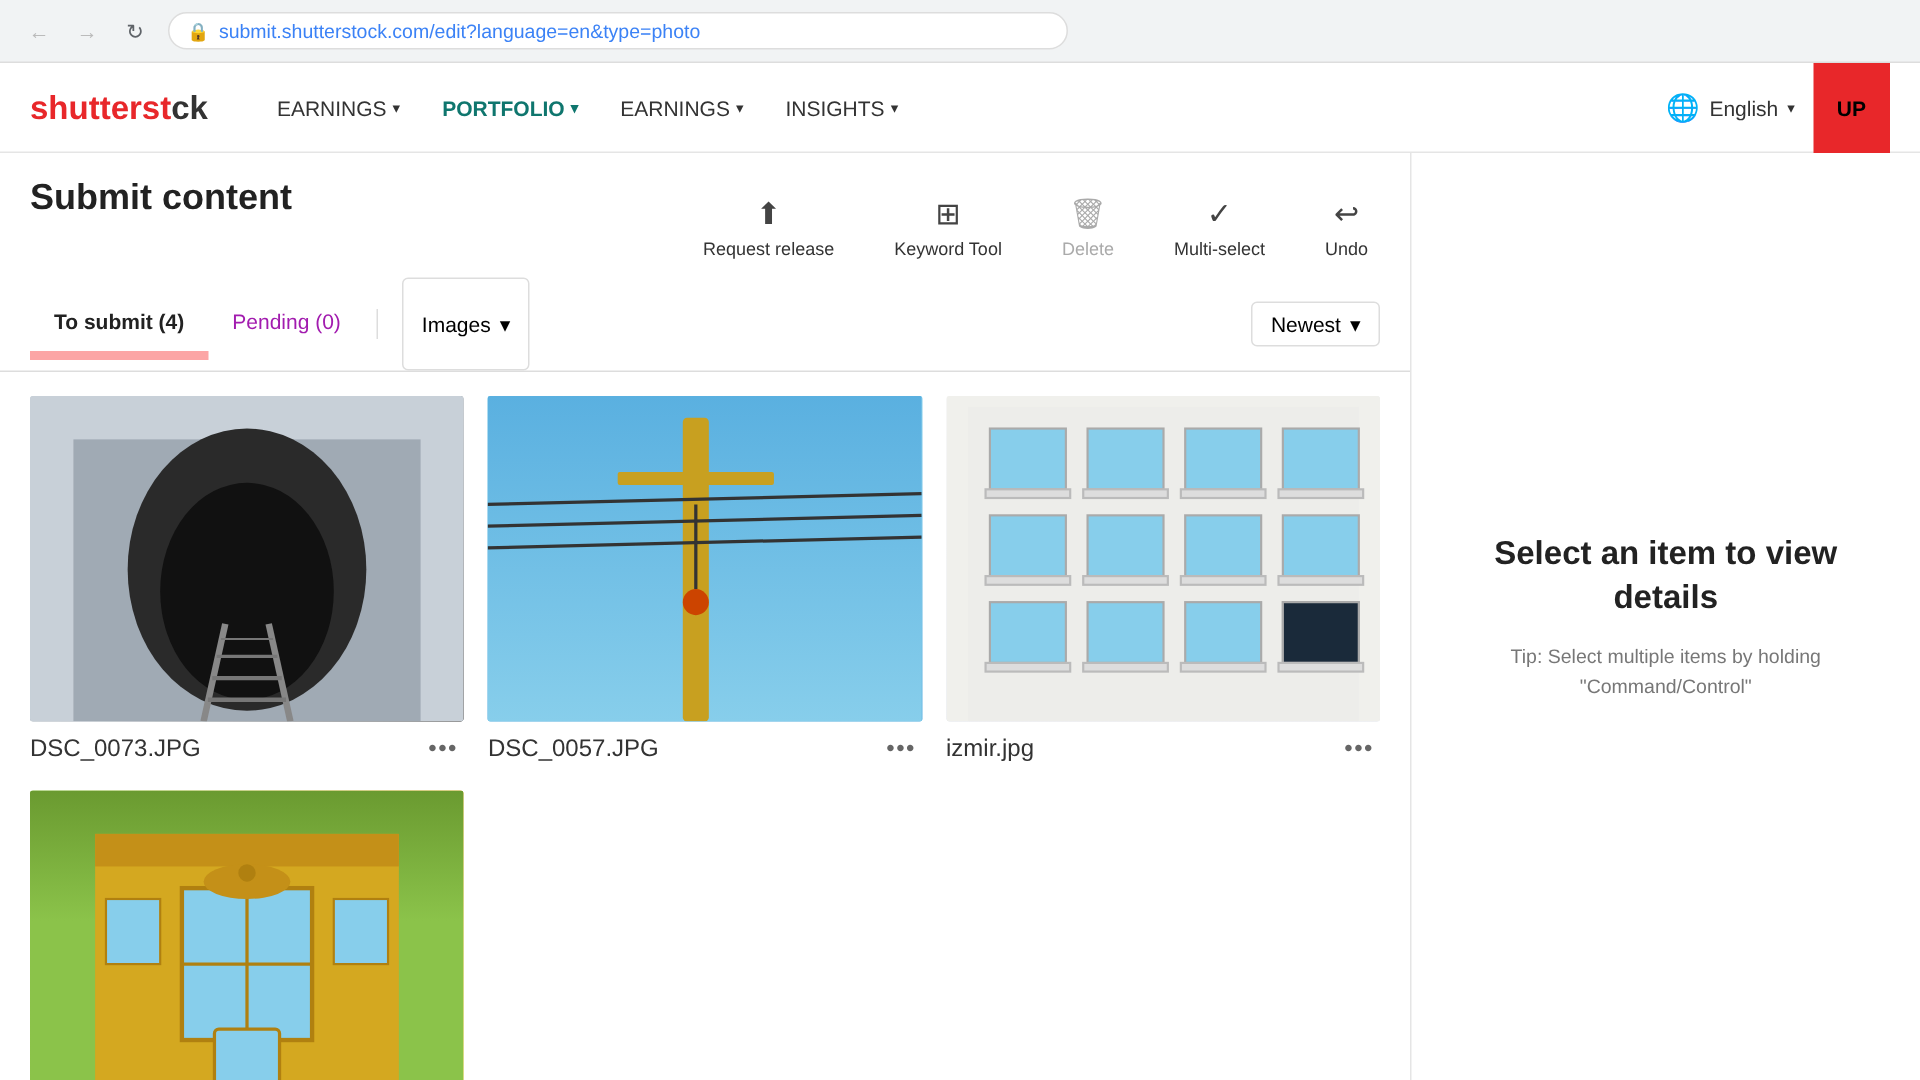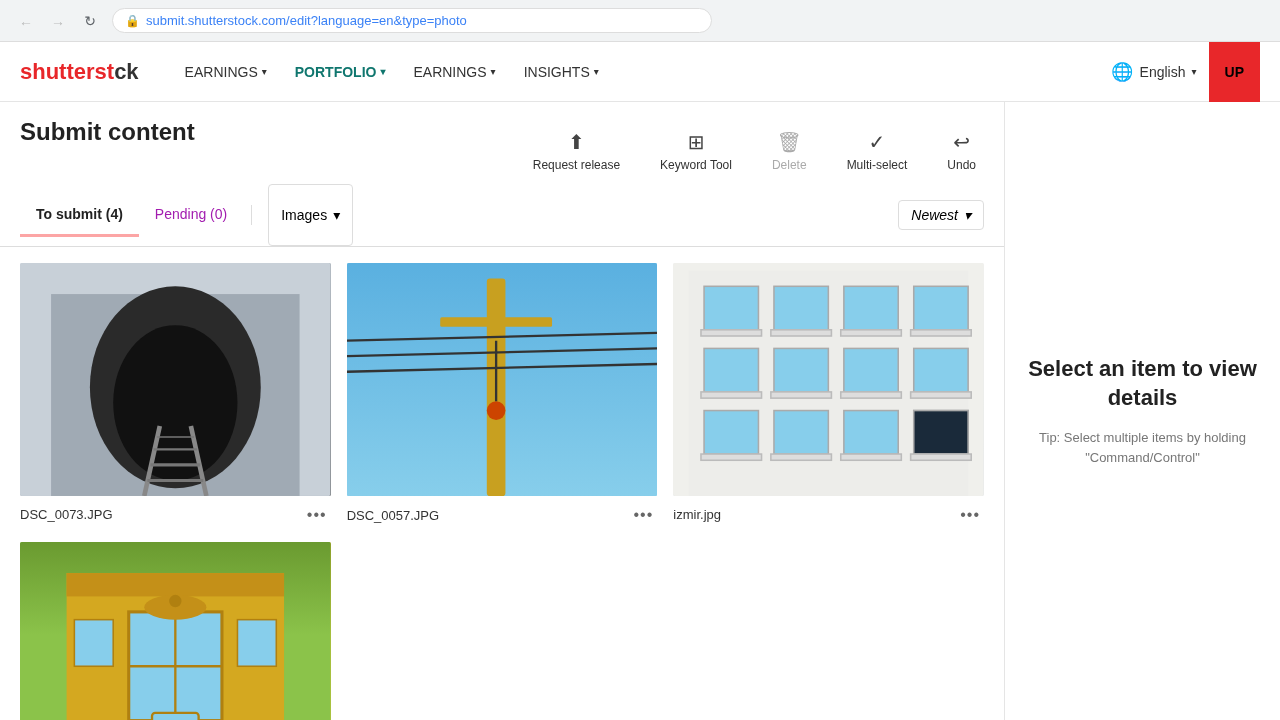--- a/index.html
+++ b/index.html
@@ -76,33 +76,33 @@
       background: none; border: none; cursor: pointer; color: #333; font-size: 12px;
       padding: 4px 8px;
     }
     .toolbar-btn .tb-icon { font-size: 20px; color: #444; }
     .toolbar-btn.disabled { color: #aaa; cursor: default; }
     .toolbar-btn.disabled .tb-icon { color: #aaa; }
     .tab {
       padding: 12px 16px; font-size: 14px; color: #a21caf; cursor: pointer;
       border-bottom: 3px solid transparent; margin-bottom: -1px;
     }
-    .tab.active { color: #222; font-weight: 600; border-bottom: 3px solid #fca5a5; }
+    .tab.active { color: #222; font-weight: 600; border-bottom: 6px solid #fca5a5; }
 
     .tab-separator { width: 1px; height: 20px; background: #ddd; margin: 0 8px; }
 
     .filter-dropdown {
       display: flex; align-items: center; gap: 6px; padding: 22px 12px;
       border: 1px solid #ddd; border-radius: 4px; font-size: 14px;
       cursor: pointer; background: #fff; margin-left: 8px;
     }
     .sort-dropdown {
       display: flex; align-items: flex-end; gap: 6px; padding: 6px 12px;
       border: 1px solid #ddd; border-radius: 4px; font-size: 14px;
-      cursor: pointer; background: #fff; margin-left: auto; font-style: italic;
+      cursor: pointer; background: #fff; margin-left: auto;
     }
 
     
     .image-grid-container {
       flex: 1; overflow-y: auto; padding: 16px 20px;
       display: grid; grid-template-columns: repeat(3, 1fr); gap: 16px;
       align-content: start;
     }
     .image-grid-container::-webkit-scrollbar { width: 8px; }
     .image-grid-container::-webkit-scrollbar-track { background: #f1f1f1; }
@@ -114,29 +114,29 @@
       overflow: hidden; position: relative; display: flex; align-items: center; justify-content: center;
     }
 
     
     .thumb-tunnel { background: linear-gradient(135deg, #c8d0d8 0%, #a0aab4 50%, #222 100%); }
     .thumb-pole { background: linear-gradient(180deg, #87CEEB 0%, #5ab0e0 100%); }
     .thumb-building { background: linear-gradient(180deg, #f0f0f0 0%, #e0e4e8 100%); }
     .thumb-yellow { background: linear-gradient(135deg, #8BC34A 0%, #c8a820 50%, #e8c830 100%); }
 
     .image-footer { display: flex; align-items: center; justify-content: space-between; }
-    .image-name { font-size: 13px; color: #333; font-weight: 400; }
+    .image-name { font-size: 16px; color: #333; font-weight: 400; }
     .more-btn {
       background: none; border: none; cursor: pointer; color: #666;
       font-size: 16px; padding: 2px 4px; letter-spacing: 1px;
     }
 
     
     .right-panel {
-      width: 276px; border-left: 1px solid #e5e5e5;
+      width: 340px; border-left: 1px solid #e5e5e5;
       display: flex; flex-direction: column; align-items: center; justify-content: center;
       padding: 40px 20px; text-align: center; background: #fff;
     }
     .select-title { font-size: 22px; font-weight: 600; color: #222; line-height: 1.3; margin-bottom: 16px; }
     .select-tip { font-size: 13px; color: #777; line-height: 1.5; }
 
     .tabs-filter-row {
       display: flex; align-items: center; border-bottom: 1px solid #ddd;
       padding: 0 20px;
     }

